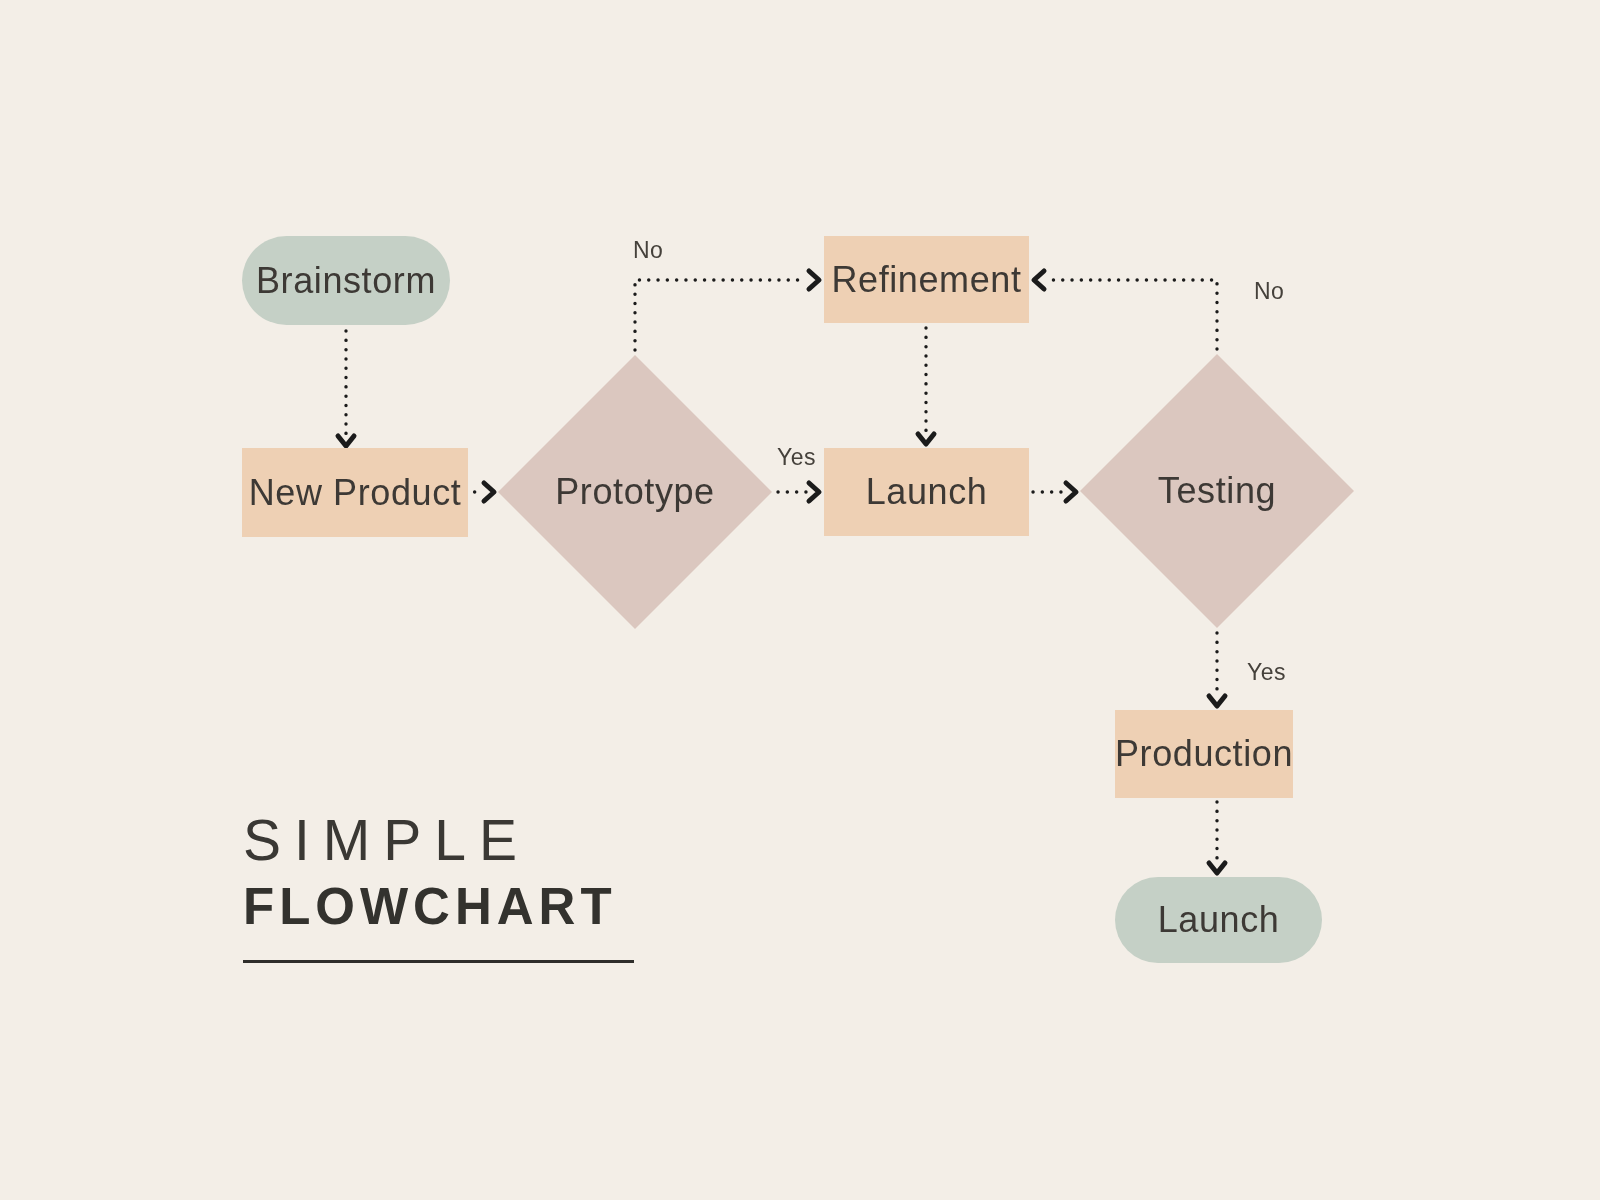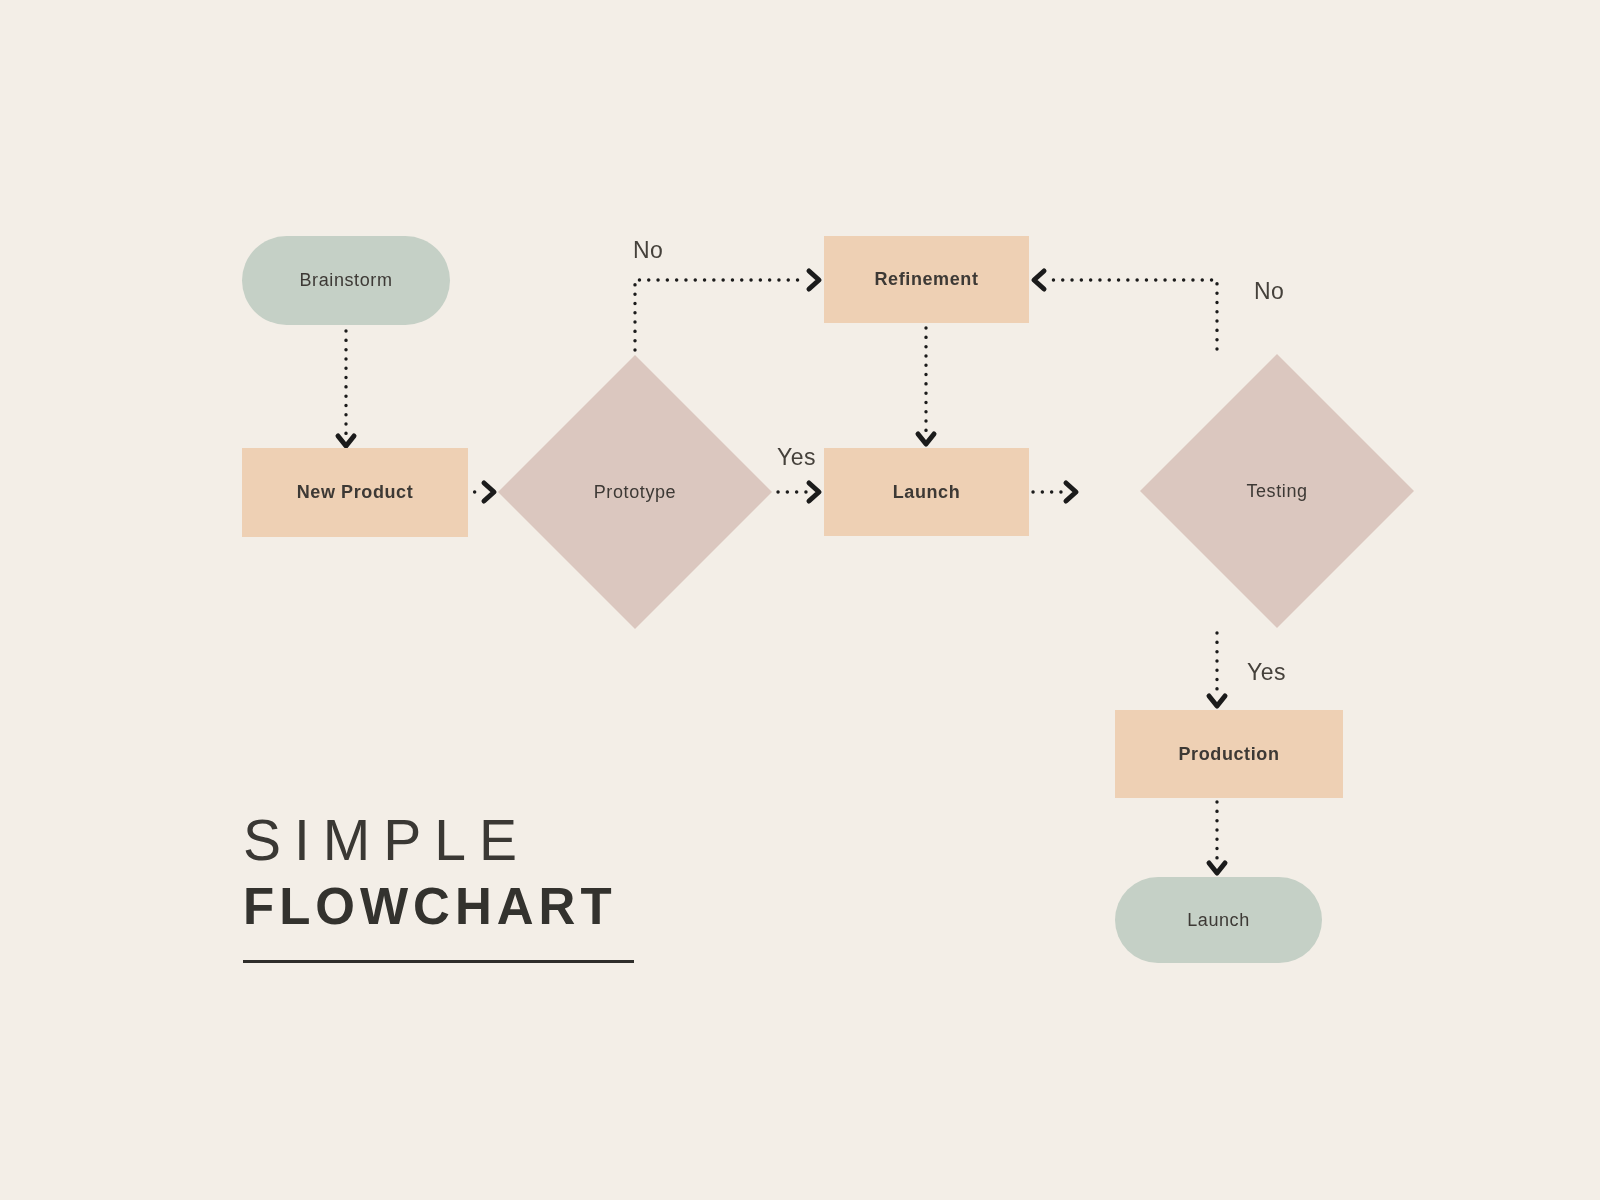--- a/index.html
+++ b/index.html
@@ -39,37 +39,37 @@
   svg.connectors g.heads path {
     stroke-width: 5;
     stroke-linecap: round;
     stroke-linejoin: round;
   }
   .node {
     position: absolute;
     display: flex;
     align-items: center;
     justify-content: center;
-    font-size: 18px;
+    font-size: 36px;
     letter-spacing: 0.6px;
     color: var(--node_text);
   }
   .pill { border-radius: 46px; background: var(--sage); }
-  .rect { background: var(--peach); font-weight: bold; }
+  .rect { background: var(--peach); }
   .diamond {
     background: var(--mauve);
     clip-path: polygon(50% 0, 100% 50%, 50% 100%, 0 50%);
   }
   #n-brainstorm  { left: 242px;  top: 236px; width: 208px; height: 89px;  }
   #n-new-product { left: 242px;  top: 448px; width: 226px; height: 89px;  }
   #n-prototype   { left: 498px;  top: 355px; width: 274px; height: 274px; text-align: right; }
   #n-refinement  { left: 824px;  top: 236px; width: 205px; height: 87px;  }
   #n-design      { left: 824px;  top: 448px; width: 205px; height: 88px;  }
-  #n-testing     { left: 1140px; top: 354px; width: 274px; height: 274px; }
-  #n-production  { left: 1115px; top: 710px; width: 228px; height: 88px;  }
+  #n-testing     { left: 1080px; top: 354px; width: 274px; height: 274px; }
+  #n-production  { left: 1115px; top: 710px; width: 178px; height: 88px;  }
   #n-launch      { left: 1115px; top: 877px; width: 207px; height: 86px; border-radius: 44px; text-align: right; }
   .edge-label {
     position: absolute;
     font-size: 23px;
     letter-spacing: 0.5px;
     color: var(--label_text);
   }
   #l-prototype-no  { left: 633px;  top: 237px; }
   #l-prototype-yes { left: 777px;  top: 444px; }
   #l-testing-no    { left: 1254px; top: 278px; }

